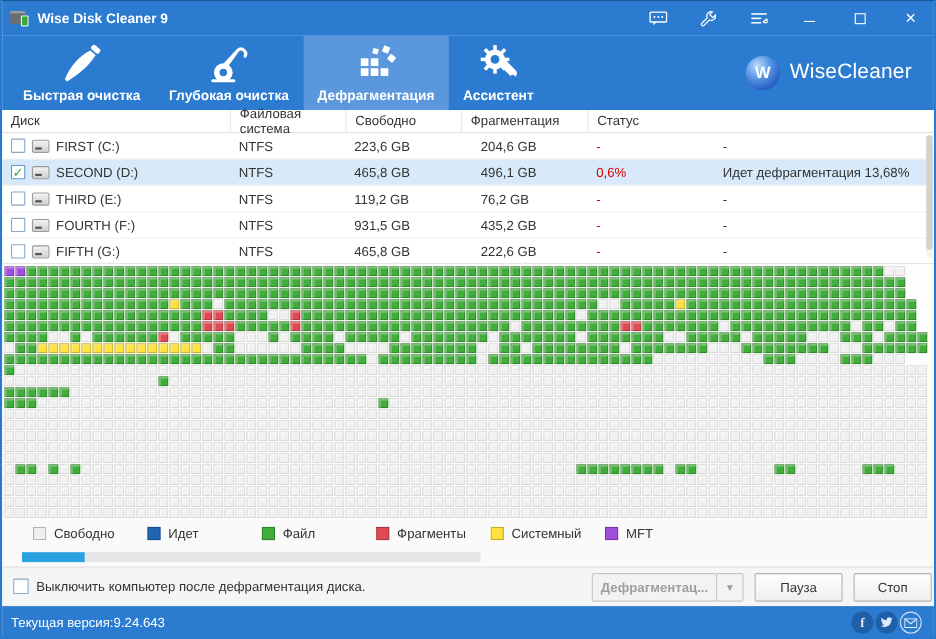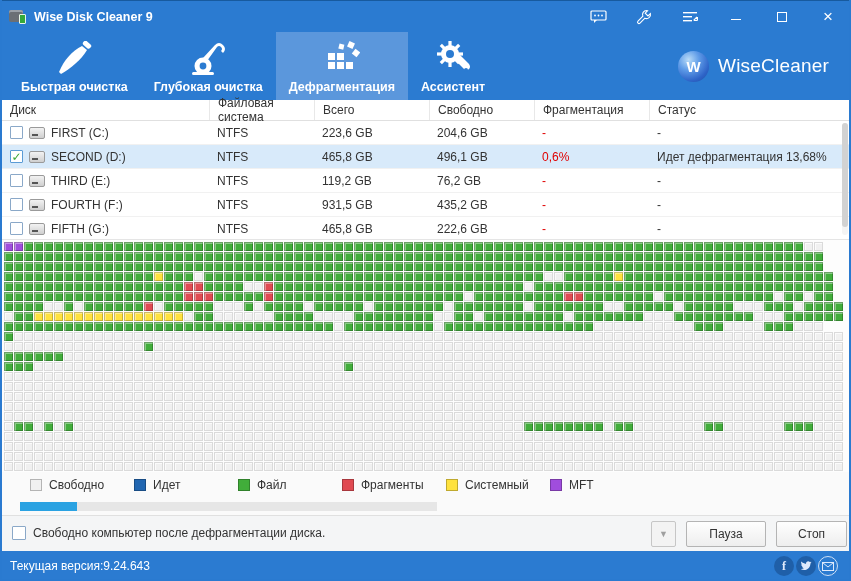--- a/index.html
+++ b/index.html
@@ -210,21 +210,20 @@
     <div class="brand">
       <div class="brand-ball">W</div>
       <div class="brand-text">WiseCleaner</div>
     </div>
   </div>
 
   <div class="disk-table">
     <div class="thead" id="thead-host">
         <div class="th c-name">Диск</div>
         <div class="th c-fs">Файловая система</div>
-        <div class="th c-total">Всего</div>
         <div class="th c-free">Свободно</div>
         <div class="th c-frag">Фрагментация</div>
         <div class="th c-stat">Статус</div>
       </div>
     <div id="tbody-host">
         <div class="trow">
           <div class="c-name">
             <div class="cb"></div>
             <div class="drive-ico"></div>
             <span>FIRST (C:)</span>
@@ -344,22 +343,23 @@
 
   <div class="progress-zone">
     <div class="ptrack">
       <div class="pfill" id="pfill" style="width: 13.68%;"></div>
     </div>
   </div>
 
   <div class="controls">
     <div class="shutdown">
       <div class="cb2"></div>
-      <span>Свободно компьютер после дефрагментации диска.</span>
-    </div>
+      <span>Выключить компьютер после дефрагментация диска.</span>
+    </div>
+    <div class="btn disabled split-main">Дефрагментац...</div>
     <div class="btn disabled split-arrow">
         <span>▼</span>
       </div>
     <div class="btn btn-pause">Пауза</div>
     <div class="btn btn-stop">Стоп</div>
   </div>
 
   <div class="statusbar">
     <span>Текущая версия:9.24.643</span>
     <div class="socials">

